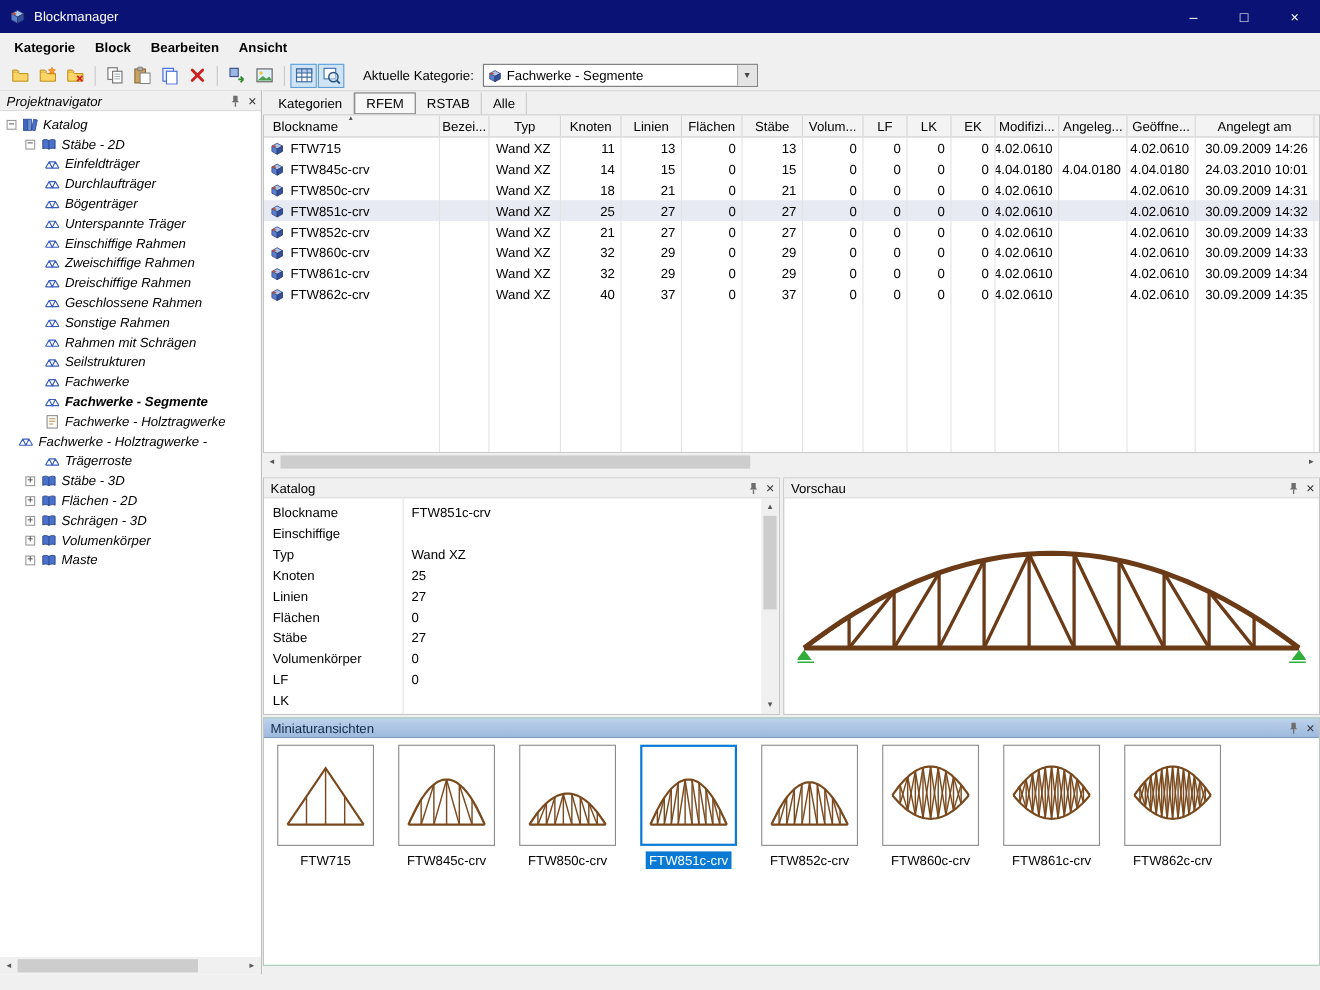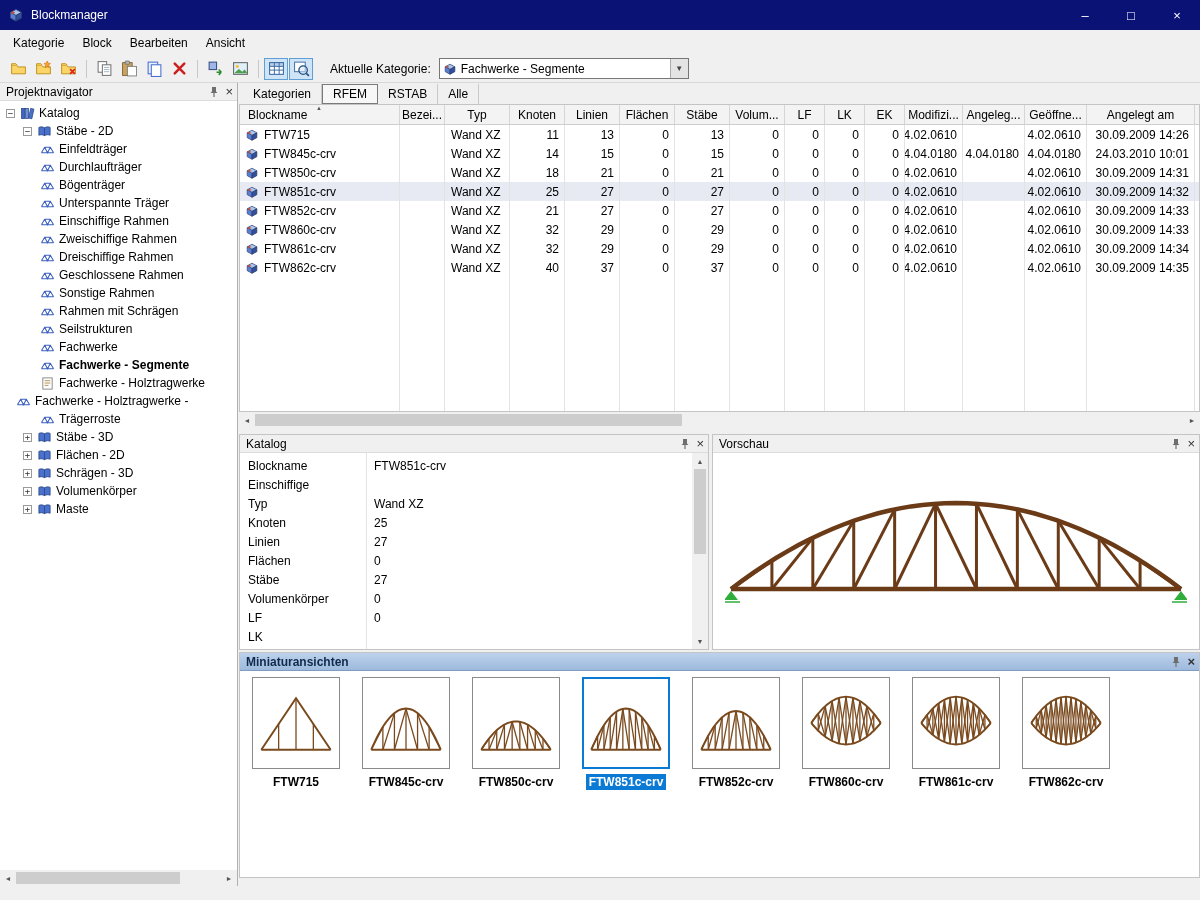--- a/index.html
+++ b/index.html
@@ -8,21 +8,21 @@
 #window{position:relative;width:1200px;height:900px;background:#f0f0f0;}
 
 
 #titlebar{position:absolute;top:0;left:0;right:0;height:30px;background:#0a1375;color:#fff;display:flex;align-items:center;padding-left:8px;}
 #titlebar .app-icon{width:16px;height:16px;margin-right:7px;flex:none;}
 #titlebar .title-text{font-size:12px;}
 .win-btns{margin-left:auto;display:flex;height:30px;}
 .win-btn{width:46px;height:30px;display:flex;align-items:center;justify-content:center;font-size:13px;color:#fff;}
 
 
-#menubar{position:absolute;top:30px;left:0;right:0;height:25px;background:#f0f0f0;display:flex;align-items:center;padding-left:4px;}
+#menubar{position:absolute;top:30px;left:0;right:0;height:25px;background:#f0f0f0;display:flex;align-items:center;padding-left:4px;font-weight:bold;}
 .menu-item{padding:3px 9px;}
 
 
 #toolbar{position:absolute;top:55px;left:0;right:0;height:27px;background:#f0f0f0;display:flex;align-items:center;padding-left:6px;}
 #tb-buttons{display:flex;align-items:center;}
 .tb-btn{width:24px;height:22px;display:flex;align-items:center;justify-content:center;border:1px solid transparent;margin-right:1px;}
 .tb-btn.pressed{background:#cfe4f7;border-color:#5f9fd6;}
 .tbi{width:17px;height:17px;}
 .tb-sep{width:1px;height:18px;background:#c8c8c8;margin:0 5px;}
 .tb-label{margin:0 8px 0 16px;}
@@ -32,21 +32,21 @@
 .combo-arrow{width:18px;height:19px;background:#e4e4e4;border-left:1px solid #aaa;display:flex;align-items:center;justify-content:center;font-size:8px;color:#444;flex:none;}
 
 
 .panel-header{height:18px;background:#f0f0f0;display:flex;align-items:center;padding:0 4px 0 6px;border-bottom:1px solid #dcdcdc;}
 .panel-title{font-size:12px;white-space:nowrap;}
 .panel-btns{margin-left:auto;display:flex;align-items:center;gap:5px;}
 .pin{width:12px;height:12px;}
 .pclose{font-size:13px;line-height:1;color:#333;}
 
 
-#sidebar{position:absolute;top:82px;left:0;width:238px;bottom:14px;background:#fff;border-right:1px solid #b0b0b0;border-top:1px solid #d8d8d8;}
+#sidebar{position:absolute;top:82px;left:0;width:238px;bottom:14px;background:#fff;border-right:1px solid #b0b0b0;border-top:1px solid #d8d8d8;font-style:italic;}
 #tree{position:absolute;top:19px;left:0;right:0;bottom:16px;overflow:hidden;background:#fff;padding-top:2px;}
 .tree-row{height:18px;display:flex;align-items:center;white-space:nowrap;overflow:hidden;}
 .expand-box{width:9px;height:9px;border:1px solid #9a9a9a;background:#fff;display:flex;align-items:center;justify-content:center;font-size:9px;line-height:7px;margin-right:5px;flex:none;color:#333;font-family:"DejaVu Sans Mono",monospace;}
 .tree-icon{width:15px;height:15px;margin-right:4px;flex:none;}
 .tree-row.selected .tree-label{font-weight:bold;}
 #sidebar-hscroll{position:absolute;left:0;right:0;bottom:0;height:16px;}
 
 
 .scrollbar{background:#f0f0f0;display:flex;}
 .scrollbar.h{flex-direction:row;align-items:center;}
@@ -84,21 +84,21 @@
 .d-row{height:19px;display:flex;align-items:center;}
 .d-label{width:126px;padding-left:8px;flex:none;}
 .d-value{padding-left:8px;}
 #details-divider{position:absolute;top:18px;bottom:0;left:126px;width:1px;background:#e3e3e3;}
 #details-vscroll{position:absolute;top:18px;right:0;bottom:0;}
 
 #vorschau{position:absolute;top:352px;left:473px;right:0;height:216px;background:#fff;border:1px solid #c4c4c4;}
 #vorschau-content{position:absolute;top:18px;left:0;right:0;bottom:0;display:flex;align-items:center;justify-content:center;}
 #preview-svg{width:462px;height:112px;}
 
-#minis{position:absolute;top:570px;left:0;right:0;bottom:0;background:#86efac;border:1px solid #c4c4c4;font-weight:bold;}
+#minis{position:absolute;top:570px;left:0;right:0;bottom:0;background:#86efac;border:1px solid #c4c4c4;}
 #minis .panel-header{background:linear-gradient(#bdd2ec,#9db9dc);border-bottom:1px solid #7d9cc0;color:#102a4d;}
 #thumbs{position:absolute;top:18px;left:0;right:0;bottom:0;display:flex;align-items:flex-start;padding:6px 0 0 12px;gap:22px;background:#fff;overflow:hidden;}
 .thumb{display:flex;flex-direction:column;align-items:center;width:88px;flex:none;}
 .thumb-box{width:88px;height:92px;border:1px solid #8a8a8a;background:#fff;display:flex;align-items:center;justify-content:center;}
 .thumb.sel .thumb-box{border:2px solid #0a7ad4;}
 .thumb-svg{width:78px;height:62px;}
 .thumb-label{margin-top:5px;padding:1px 3px;white-space:nowrap;}
 .thumb.sel .thumb-label{background:#0a7ad4;color:#fff;}
 
 

